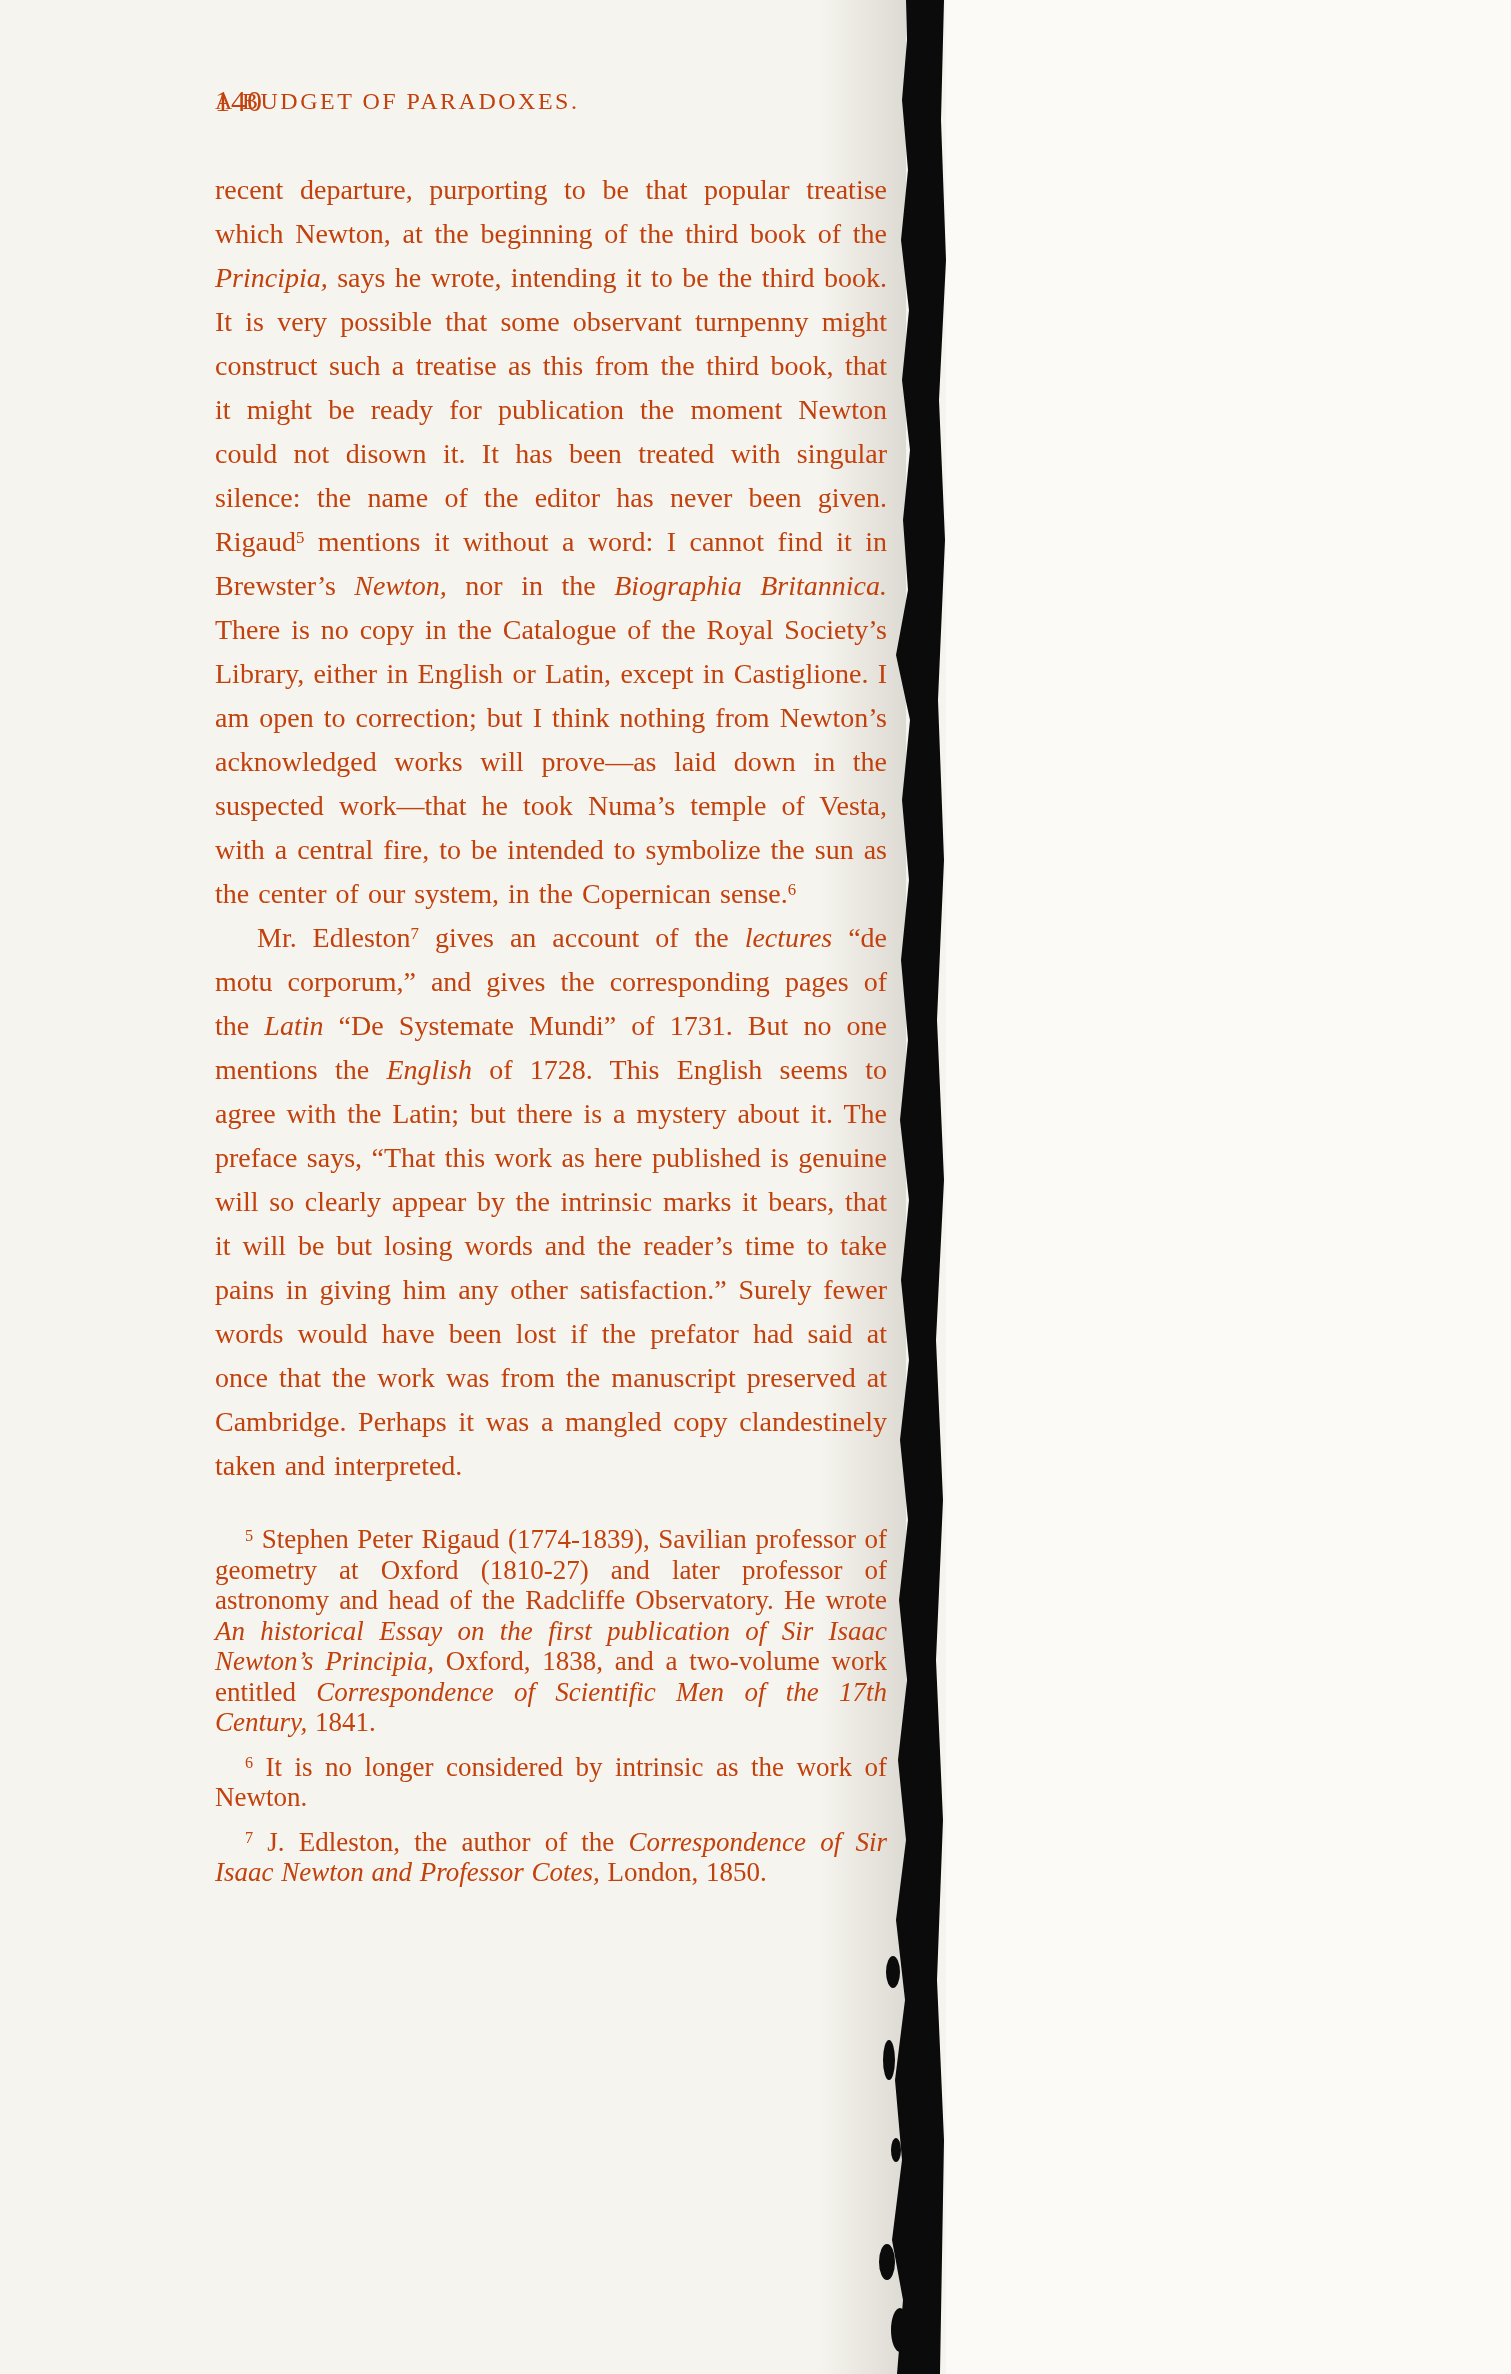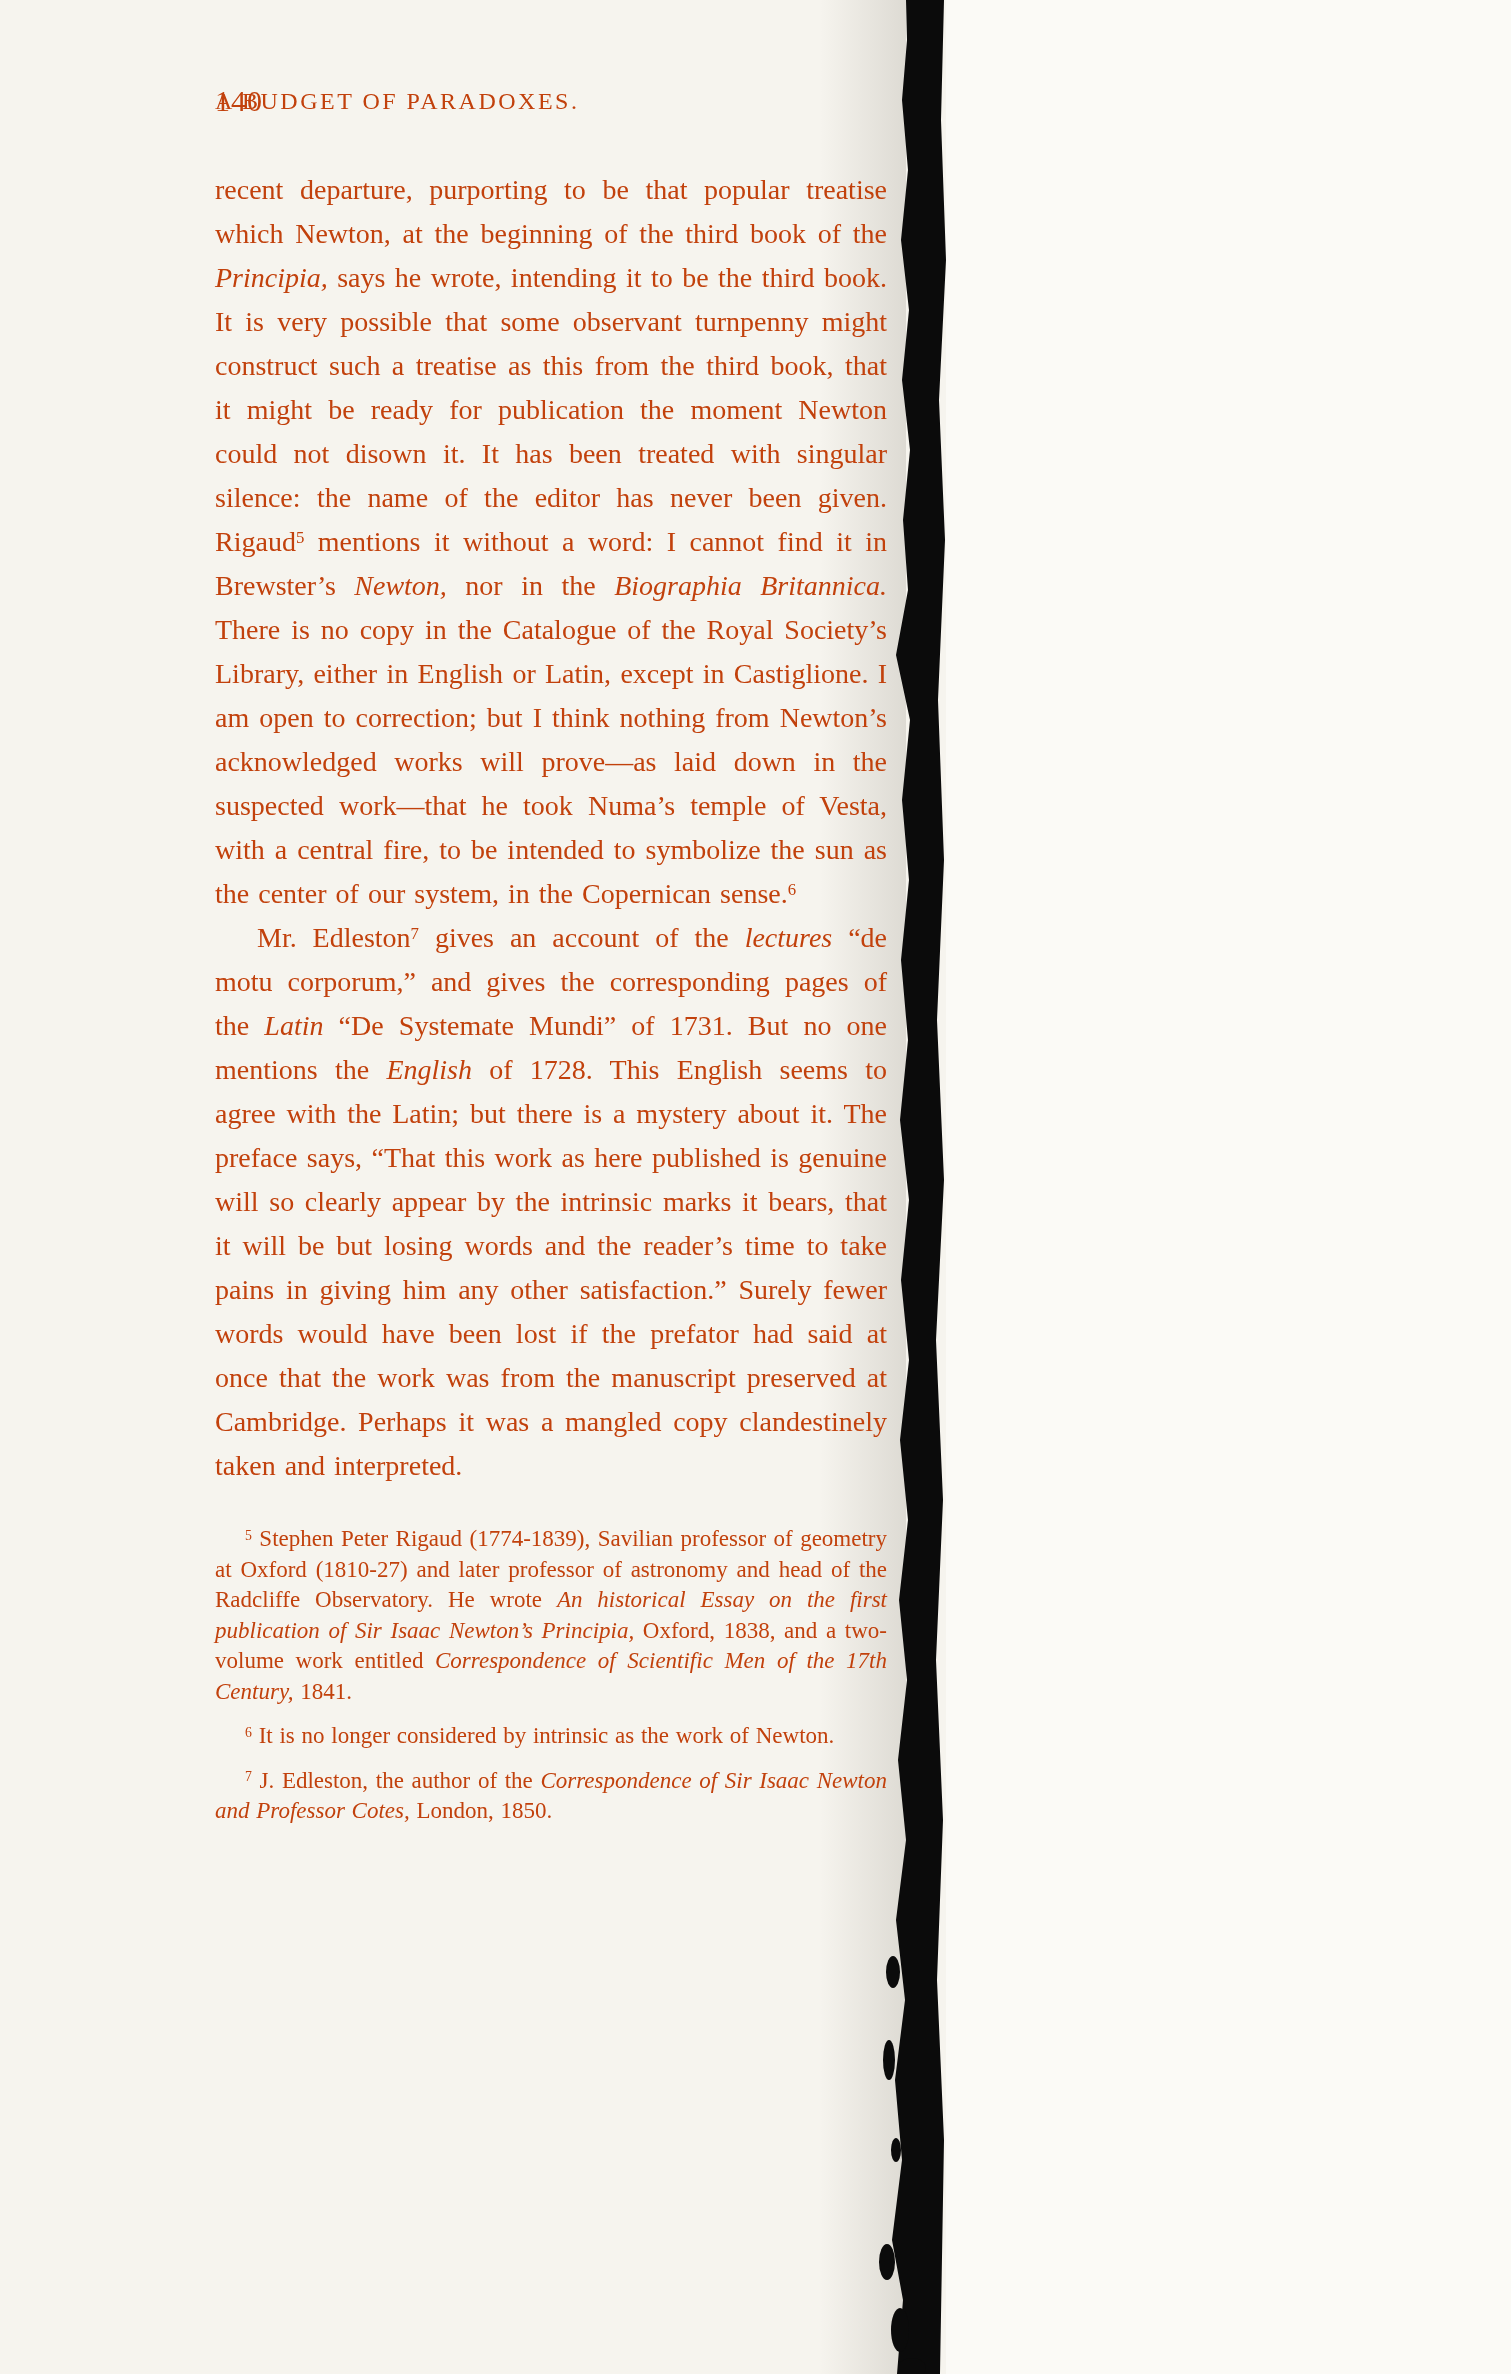--- a/index.html
+++ b/index.html
@@ -64,21 +64,21 @@
   .para.indent{text-indent:42px;}
   sup.fn{
     font-size:60%;
     line-height:0;
     vertical-align:baseline;
     position:relative;
     top:-0.45em;
   }
   .footnotes{
     margin-top:36px;
-    font-size:23px;
+    font-size:27px;
     line-height:30.5px;
     text-align:justify;
     word-spacing:1px;
   }
   .footnote{
     margin:0 0 14px 0;
     text-indent:30px;
   }
   .footnote:last-child{margin-bottom:0;}
   .it{font-style:italic;}

